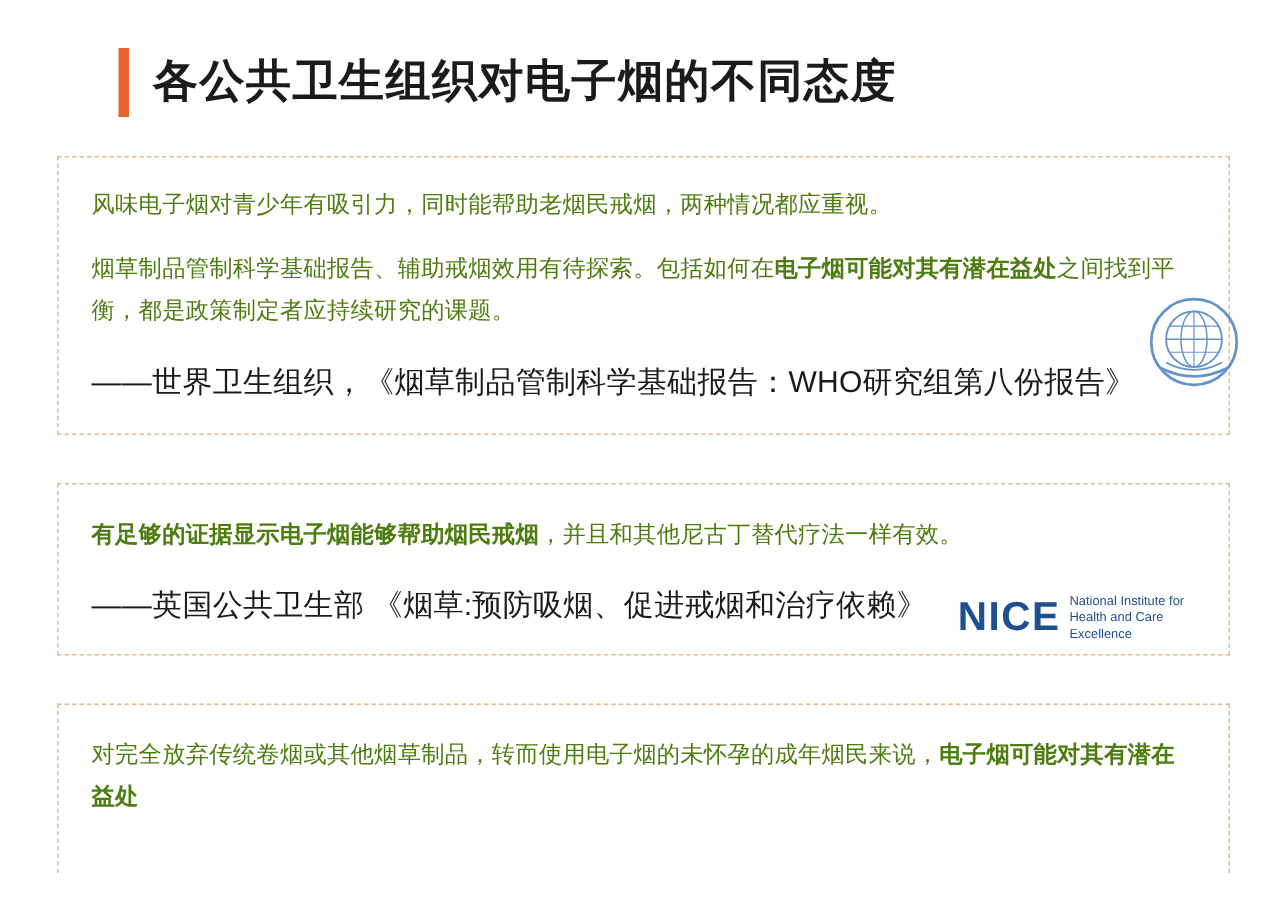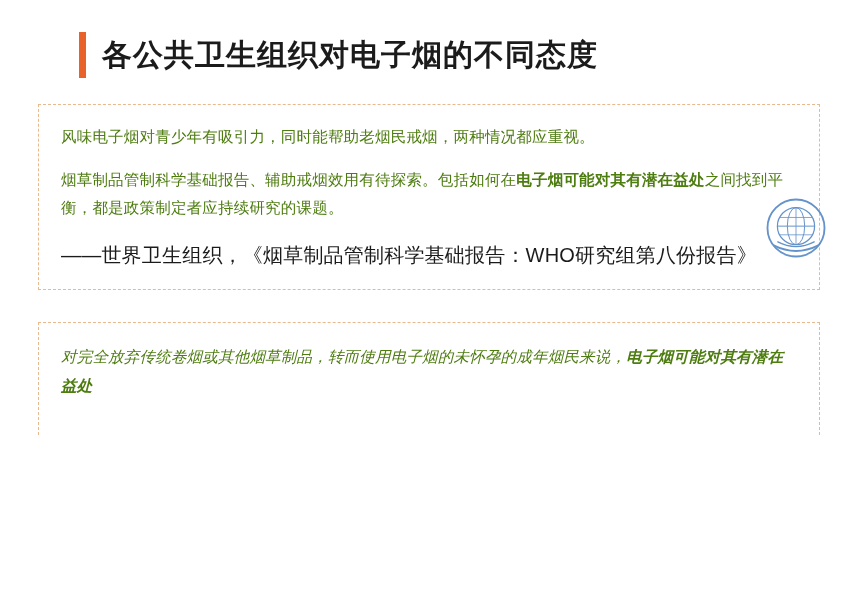--- a/index.html
+++ b/index.html
@@ -69,21 +69,20 @@
 
   .para {
     font-size: 15.5px;
     color: #4d7c0f;
     line-height: 1.85;
     margin: 0 0 14px 0;
     letter-spacing: 0.2px;
   }
   .para:last-child {
     margin-bottom: 13px;
-    font-style: italic;
   }
   .para.bold {
     font-weight: bold;
   }
   .para b {
     font-weight: bold;
   }
   .source {
     font-size: 20px;
     color: #1b1b1b;
@@ -144,18 +143,30 @@
       <ellipse cx="50" cy="47" rx="14" ry="30" fill="none" stroke="#4a7fc1" stroke-width="1.6"></ellipse>
       <line x1="20" y1="47" x2="80" y2="47" stroke="#4a7fc1" stroke-width="1.6"></line>
       <line x1="24" y1="33" x2="76" y2="33" stroke="#4a7fc1" stroke-width="1.3"></line>
       <line x1="24" y1="61" x2="76" y2="61" stroke="#4a7fc1" stroke-width="1.3"></line>
       <line x1="50" y1="17" x2="50" y2="77" stroke="#4a7fc1" stroke-width="1.3"></line>
       <path d="M14 78 Q50 96 86 78" fill="none" stroke="#4a7fc1" stroke-width="3"></path>
       <path d="M20 72 Q50 88 80 72" fill="none" stroke="#4a7fc1" stroke-width="2"></path>
     </svg>
   </div>
 
+  <div class="quote-block second">
+    <p class="para bold"><b>有足够的证据显示电子烟能够帮助烟民戒烟</b><span style="font-weight:normal">，并且和其他尼古丁替代疗法一样有效。</span></p>
+    <p class="source">——英国公共卫生部 《烟草:预防吸烟、促进戒烟和治疗依赖》</p>
+
+    <div class="nice-logo">
+      <span class="nice-word">NICE</span>
+      <span class="nice-sub">
+        <span>National Institute for</span><br>
+        <span>Health and Care Excellence</span>
+      </span>
+    </div>
+  </div>
 
   <div class="quote-block third">
     <p class="para"><span>对完全放弃传统卷烟或其他烟草制品，转而使用电子烟的未怀孕的成年烟民来说，</span><b>电子烟可能对其有潜在益处</b></p>
   </div>
 
 </div>
 
 </body></html>

